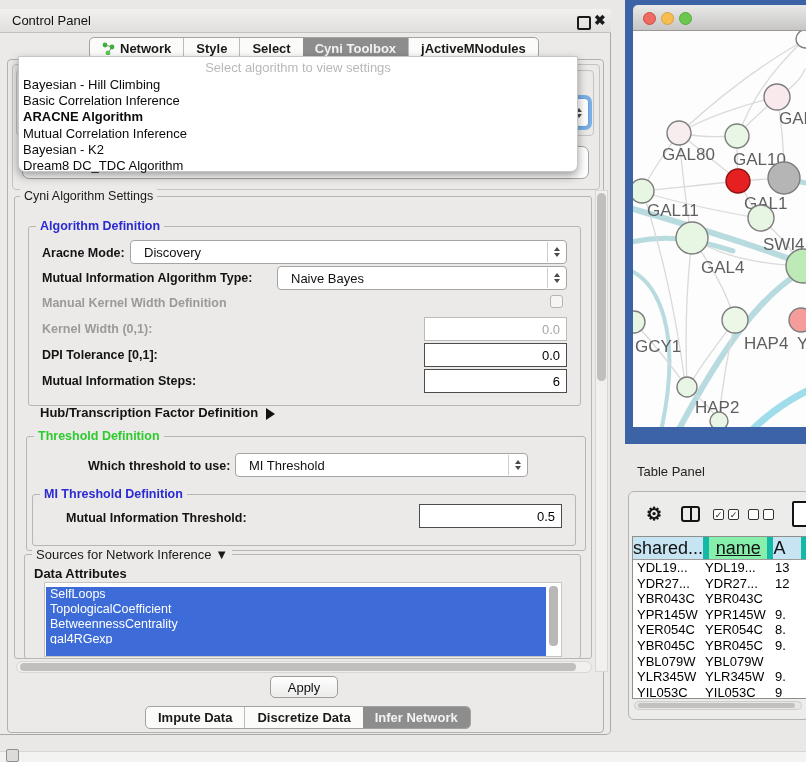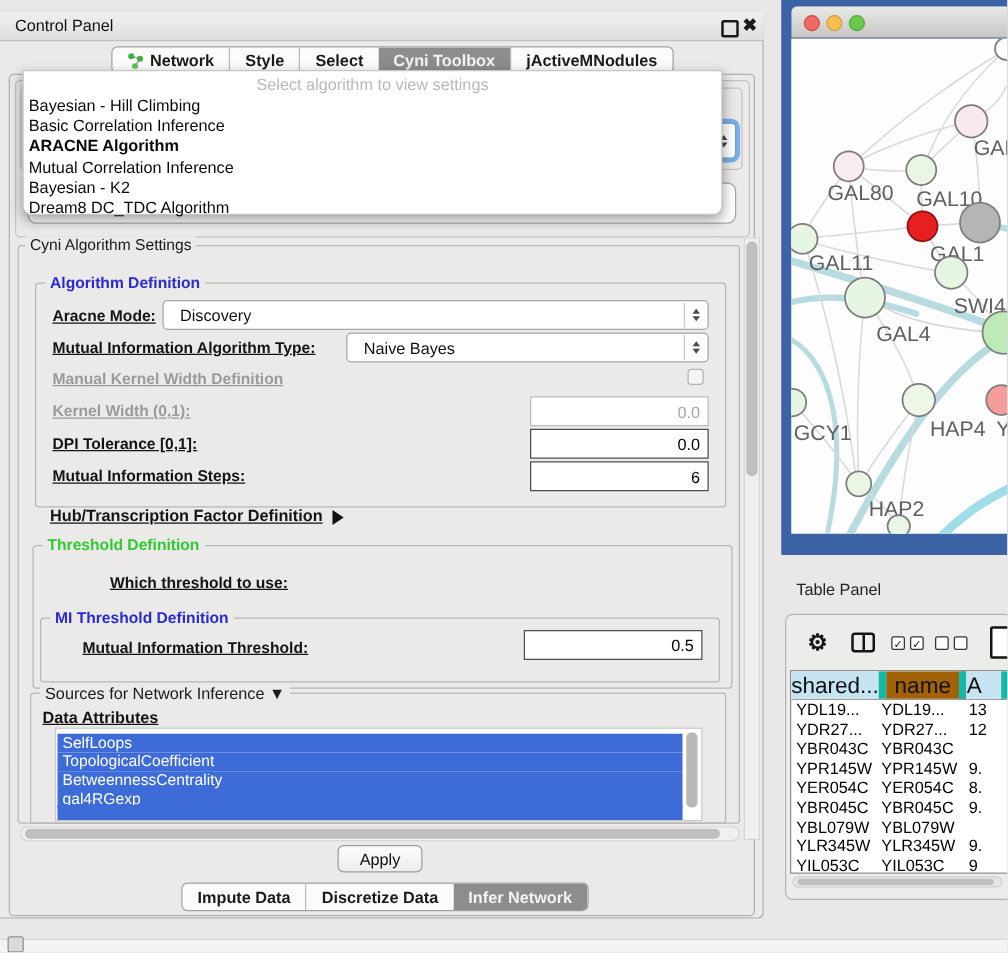--- a/index.html
+++ b/index.html
@@ -36,21 +36,21 @@
          border:1px solid #c7c6c5;border-radius:0 0 7px 7px;box-shadow:0 4px 10px rgba(0,0,0,.38);
          box-sizing:border-box;z-index:40;}
   .popup-header{text-align:center;color:#b9b8b7;font-size:13px;padding-top:3px;height:17px;}
   .popup-item{font-size:13px;color:#0a0a0a;padding-left:4px;height:16.2px;line-height:16.2px;white-space:nowrap;}
   .popup-item.hl{font-weight:bold;}
   
   .grp{position:absolute;border:1px solid #b7b6b5;border-radius:3px;}
   .grp-lab{position:absolute;background:#eceae9;padding:0 4px;font-size:12.5px;color:#1a1a1a;white-space:nowrap;z-index:5;}
   .grp-lab.bold{font-weight:bold;}
   .blue{color:#2a2ad2;} .green{color:#2ecb2e;}
-  .lbl{position:absolute;font-size:12.5px;font-weight:bold;color:#141414;white-space:nowrap;text-decoration:underline;}
+  .lbl{position:absolute;font-size:12.5px;font-weight:bold;color:#141414;white-space:nowrap;}
   .lbl.dis{color:#9b9a99;}
   .tfield{position:absolute;background:#fff;font-size:13px;display:flex;align-items:center;
           justify-content:flex-end;padding-right:6px;box-sizing:border-box;padding-left:31px;}
   .tfield.on{border:1.5px solid #4c4c4c;color:#000;}
   .tfield.off{border:1px solid #bcbbba;color:#a7a6a5;}
   .cbox{position:absolute;width:13px;height:13px;background:#f6f5f4;border:1px solid #b5b4b3;border-radius:3px;box-sizing:border-box;}
   .arrow-r{display:inline-block;width:0;height:0;border-top:6px solid transparent;border-bottom:6px solid transparent;
            border-left:9px solid #111;vertical-align:middle;margin-left:8px;}
   
   .attr-list{position:absolute;left:44px;top:582px;width:518px;height:75px;background:#fff;
@@ -204,20 +204,27 @@
   </div>
 
   <span class="lbl" style="left:40px;top:405px;font-size:13px;">
     <span>Hub/Transcription Factor Definition</span><span class="arrow-r"></span>
   </span>
 
   <div class="grp" style="left:26px;top:436px;width:558px;height:113px;"></div>
   <span class="grp-lab bold green" style="left:34px;top:429px;">Threshold Definition</span>
 
   <span class="lbl" style="left:88px;top:459px;">Which threshold to use:</span>
+  <div class="combo" style="left:235px;top:453px;width:293px;height:24px;">
+    <span>MI Threshold</span>
+    <span class="sp">
+        <span class="tri-u"></span>
+        <span class="tri-d"></span>
+      </span>
+  </div>
 
   <div class="grp" style="left:32px;top:494px;width:542px;height:50px;"></div>
   <span class="grp-lab bold blue" style="left:40px;top:487px;">MI Threshold Definition</span>
 
   <span class="lbl" style="left:46px;top:511px;padding-left:20px;">Mutual Information Threshold:</span>
   <div class="tfield on" style="left:419px;top:504px;width:143px;height:24px;">
     <span>0.5</span>
   </div>
 
   <div class="grp" style="left:24px;top:554px;width:555px;height:103px;"></div>
@@ -335,21 +342,21 @@
       <span class="chk">✓</span>
   </span>
   <span class="chkpair" style="left:748px;">
     <span class="chk"></span>
       <span class="chk"></span>
   </span>
   <span class="tp-doc"></span>
   <div class="tp-grid" id="tpGrid">
       <div class="tp-hrow">
         <div class="tp-hcell" style="width: 76px; background: rgb(198, 228, 241);">shared...</div>
-        <div class="tp-hcell" style="width: 78px; background: #a16207;">name</div>
+        <div class="tp-hcell" style="width: 78px; background: #86efac; text-decoration: underline;">name</div>
         <div class="tp-hcell" style="width: 40px; background: rgb(198, 228, 241); justify-content: flex-start;">A</div>
       </div>
       <div class="tp-row">
         <div class="tp-cell" style="width: 76px;">YDL19...</div>
         <div class="tp-cell" style="width: 78px;">YDL19...</div>
         <div class="tp-cell" style="width: 40px;">13</div>
       </div>
       <div class="tp-row">
         <div class="tp-cell" style="width: 76px;">YDR27...</div>
         <div class="tp-cell" style="width: 78px;">YDR27...</div>

